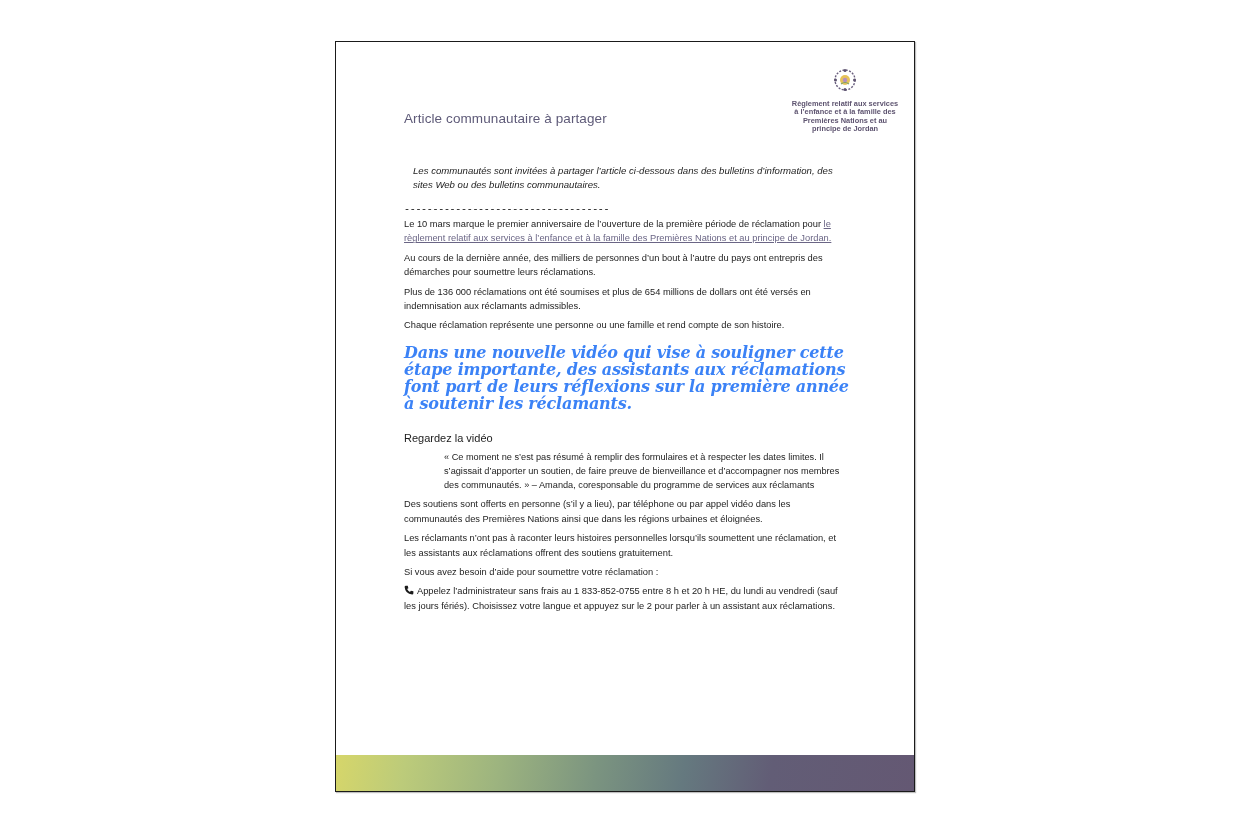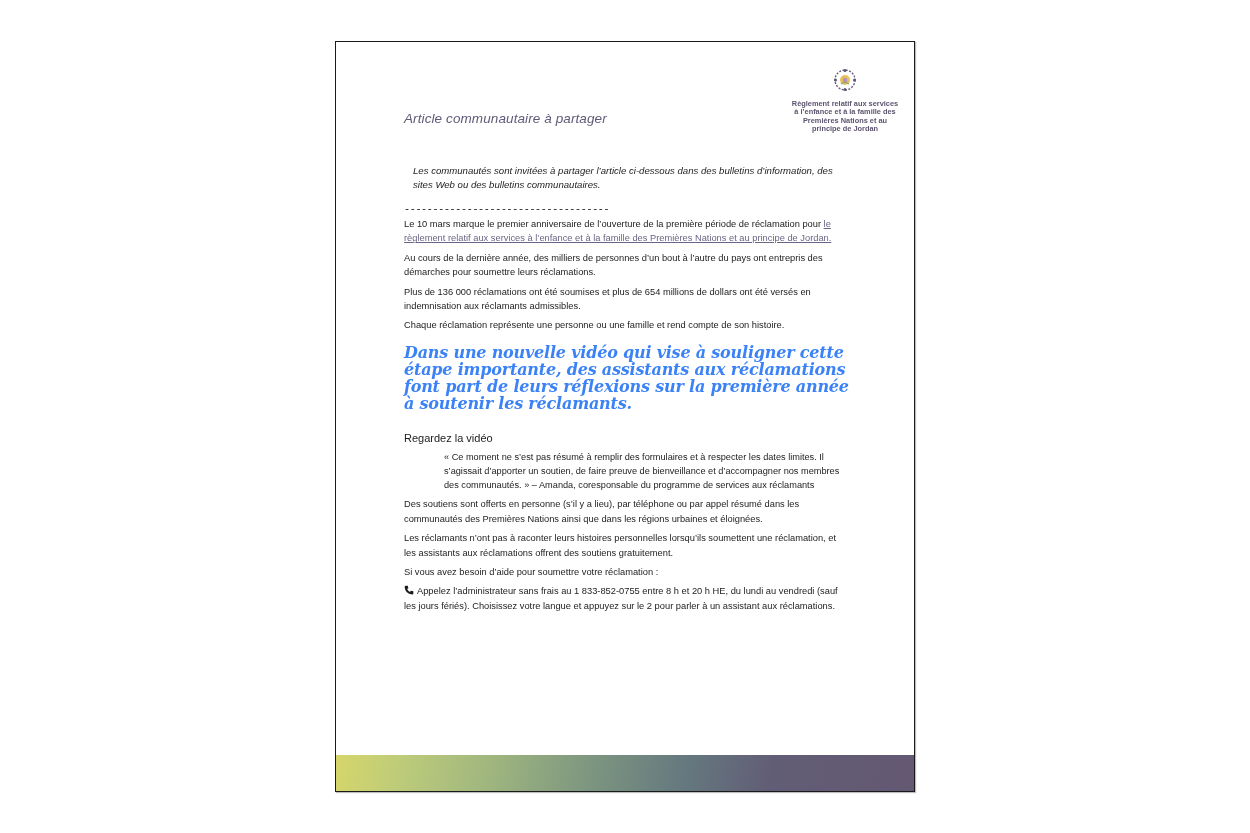--- a/index.html
+++ b/index.html
@@ -5,21 +5,21 @@
   html, body { margin: 0; padding: 0; background: #ffffff; }
   body { width: 1250px; height: 833px; position: relative; overflow: hidden; font-family: "Liberation Sans", sans-serif; }
   .page {
     position: absolute; left: 335px; top: 41px; width: 578px; height: 749px;
     border: 1px solid #1a1a1a; background: #fff; overflow: hidden;
     box-shadow: 1px 1px 1px rgba(0,0,0,0.25);
   }
   .logo-block { position: absolute; left: 454px; top: 26px; width: 110px; text-align: center; }
   .logo-mark { width: 24px; height: 24px; margin: 0 auto 4px auto; }
   .logo-text { font-size: 7.4px; line-height: 8.4px; font-weight: bold; color: #5e5470; }
-  .doc-title { position: absolute; left: 68px; top: 69px; font-size: 13.5px; color: #5e5a78; letter-spacing: 0.1px; font-style: italic; }
+  .doc-title { position: absolute; left: 68px; top: 69px; font-size: 13.5px; color: #5e5a78; letter-spacing: 0.1px; }
   .content { position: absolute; left: 68px; top: 113px; width: 446px; color: #1c1c1c; }
   .intro { font-style: italic; font-size: 9.6px; line-height: 14px; margin: 9px; }
   .dashes { font-size: 10px; margin: 12px 0 2px 0; letter-spacing: -0.3px; color: #222; font-family: "Liberation Mono", monospace; }
   p.body { font-size: 9.3px; line-height: 14.4px; margin: 0 0 5px 0; }
   a.link { color: #6a6585; text-decoration: underline; }
   .heading { font-family: "DejaVu Serif", serif; font-weight: bold; font-size: 16px; line-height: 17px; color: #3b82f6; margin: 11px 0 0 0; letter-spacing: -0.2px; font-style: italic; }
   .video-link { font-size: 11px; margin: 20px 0 6px 0; color: #1c1c1c; }
   .quote { margin: 0 0 5px 40px; font-size: 9.2px; line-height: 14.2px; }
   .phone-icon { display: inline-block; width: 10px; height: 10px; vertical-align: -1px; margin-right: 3px; }
   .footer-band {
@@ -55,21 +55,21 @@
     <p class="body"><span>Le 10 mars marque le premier anniversaire de l’ouverture de la première période de réclamation pour </span><a class="link">le règlement relatif aux services à l’enfance et à la famille des Premières Nations et au principe de Jordan.</a></p>
     <p class="body">Au cours de la dernière année, des milliers de personnes d’un bout à l’autre du pays ont entrepris des démarches pour soumettre leurs réclamations.</p>
     <p class="body">Plus de 136 000 réclamations ont été soumises et plus de 654 millions de dollars ont été versés en indemnisation aux réclamants admissibles.</p>
     <p class="body">Chaque réclamation représente une personne ou une famille et rend compte de son histoire.</p>
 
     <div class="heading">Dans une nouvelle vidéo qui vise à souligner cette étape importante, des assistants aux réclamations font part de leurs réflexions sur la première année à soutenir les réclamants.</div>
     <div class="video-link">Regardez la vidéo</div>
 
     <p class="quote">« Ce moment ne s’est pas résumé à remplir des formulaires et à respecter les dates limites. Il s’agissait d’apporter un soutien, de faire preuve de bienveillance et d’accompagner nos membres des communautés. » – Amanda, coresponsable du programme de services aux réclamants</p>
 
-    <p class="body">Des soutiens sont offerts en personne (s’il y a lieu), par téléphone ou par appel résumé dans les communautés des Premières Nations ainsi que dans les régions urbaines et éloignées.</p>
+    <p class="body">Des soutiens sont offerts en personne (s’il y a lieu), par téléphone ou par appel vidéo dans les communautés des Premières Nations ainsi que dans les régions urbaines et éloignées.</p>
     <p class="body">Les réclamants n’ont pas à raconter leurs histoires personnelles lorsqu’ils soumettent une réclamation, et les assistants aux réclamations offrent des soutiens gratuitement.</p>
     <p class="body">Si vous avez besoin d’aide pour soumettre votre réclamation :</p>
     <p class="body"><svg class="phone-icon" viewBox="0 0 16 16">
           <path d="M3 1 L6 1 L7 5 L5 6.5 Q6.5 9.5 9.5 11 L11 9 L15 10 L15 13 Q15 15 13 15 Q2 14 1 3 Q1 1 3 1 Z" fill="#1c1c1c"></path>
         </svg><span>Appelez l’administrateur sans frais au 1 833-852-0755 entre 8 h et 20 h HE, du lundi au vendredi (sauf les jours fériés). Choisissez votre langue et appuyez sur le 2 pour parler à un assistant aux réclamations.</span></p>
   </div>
 
   <div class="footer-band"></div>
 </div>
 

